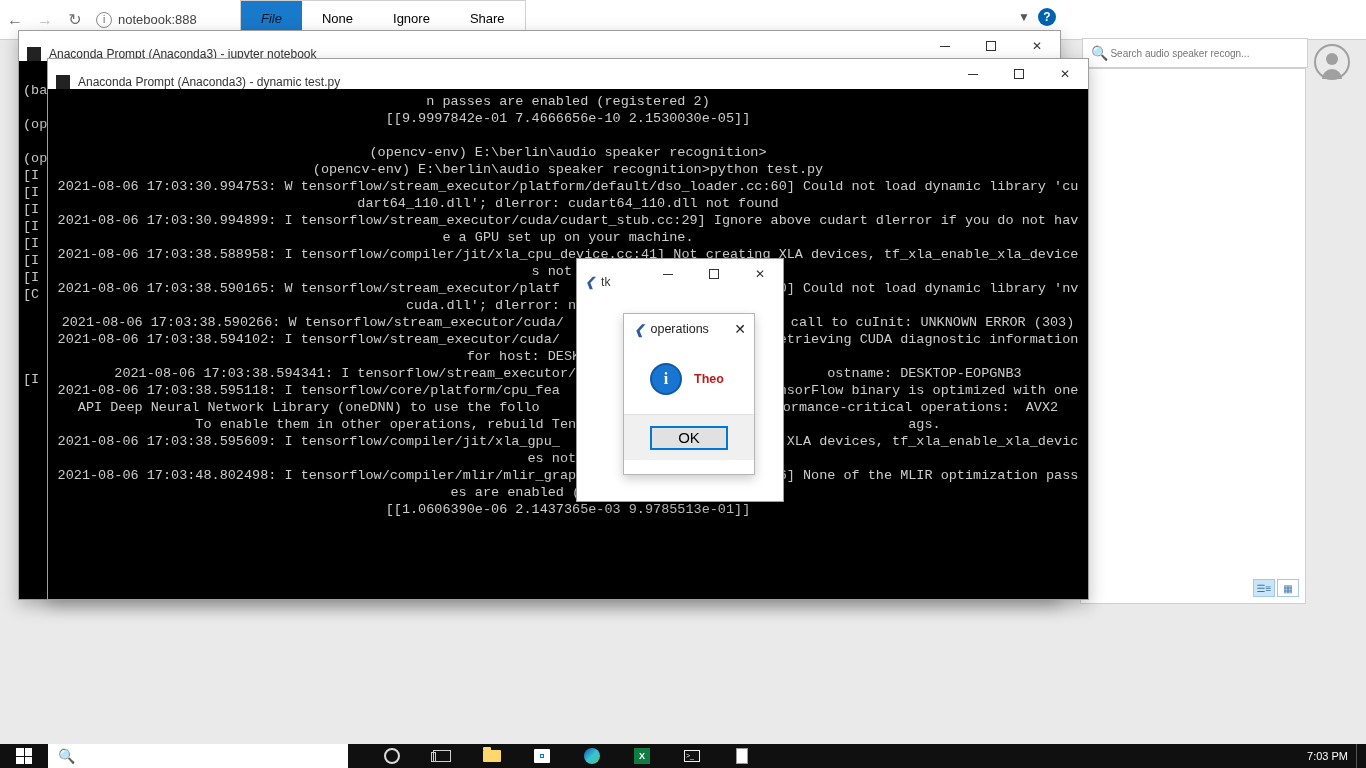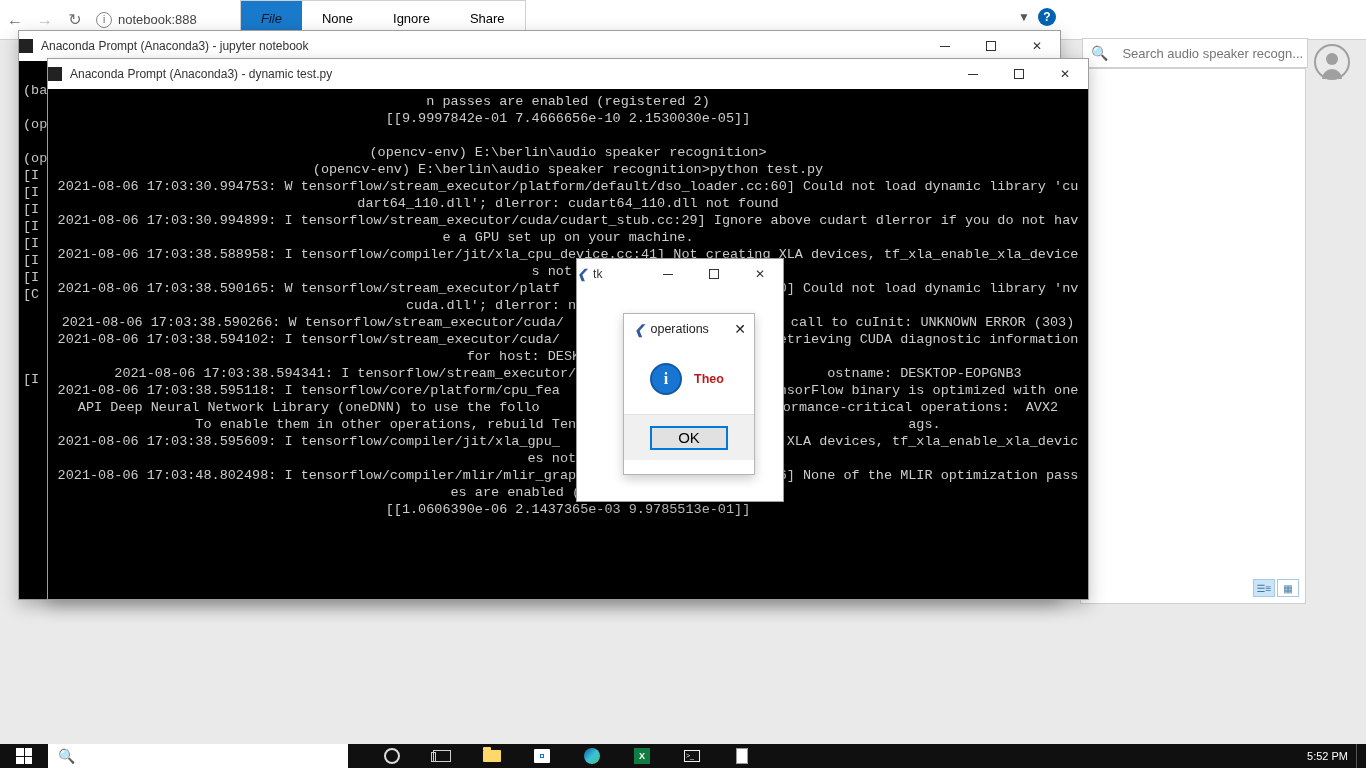--- a/index.html
+++ b/index.html
@@ -30,43 +30,43 @@
   .avatar { position: absolute; right: 10px; top: 38px; width: 48px; height: 48px; display:flex; align-items:center; justify-content:center; }
   .avatar .circle { width: 36px; height: 36px; border-radius: 50%; border: 2px solid #a0a0a0; display:flex; align-items:center; justify-content:center; }
   .avatar .head { width: 12px; height: 12px; border-radius:50%; background:#a0a0a0; position:relative; top:-3px;}
   .avatar .body { position:absolute; bottom:7px; width:20px; height:10px; border-radius:10px 10px 0 0; background:#a0a0a0;}
   
   .searchwrap {
     position: absolute; right: 58px; top: 38px; width: 226px; background:#fff;
     border: 1px solid #d0d0d0; height: 30px; display:flex; align-items:center;
   }
   .searchwrap .mag { margin-left:8px; color:#777; font-size:14px; }
-  .searchwrap input { border:none; outline:none; flex:1; margin-left:14px; font-size:13px; color:#666; background:transparent; }
+  .searchwrap input { border:none; outline:none; flex:1; margin-left:2px; font-size:10px; color:#666; background:transparent; }
 
   .panel {
     position:absolute; right:60px; top:68px; width:226px; height:536px; background:#fff;
     border:1px solid #d0d0d0;
   }
   .panel-footer {
     position:absolute; bottom:6px; right:6px; display:flex; gap:2px;
   }
   .panel-footer .viewbtn {
     width:22px; height:18px; border:1px solid #a3c8e8; display:flex; align-items:center; justify-content:center;
     font-size:10px; color:#4178a6;
   }
   .panel-footer .viewbtn.active { background:#cce4f7; }
 
   
   .winwin {
     position: absolute; background: #fff; border: 1px solid #9e9e9e;
     box-shadow: 0 6px 16px rgba(0,0,0,.25);
   }
   .winwin .titlebar {
-    height: 30px; background: #fff; display: flex; align-items: center;
-    font-size: 12px; color: #333;
+    height: 30px; background: #fff; display: flex; align-items: flex-end;
+    padding-left: 8px; font-size: 12px; color: #333;
   }
   .winwin .titlebar .tbicon {
     width: 14px; height: 14px; background: #222; display:inline-block; margin-right:8px;
   }
   .winwin .controls { margin-left: auto; display: flex; }
   .winwin .controls .btn {
     width: 46px; height: 30px; display:flex; align-items:center; justify-content:center;
     font-size: 12px; color:#333; cursor:pointer;
   }
   .winwin .controls .sq { width:10px; height:10px; border:1px solid #333; }
@@ -334,16 +334,16 @@
         <div class="ico-excel">X</div>
       </div>
     <div class="ticon">
         <div class="ico-term">&gt;_</div>
       </div>
     <div class="ticon">
         <div class="ico-doc"></div>
       </div>
   </div>
   <div class="tray">
-    <div class="clock">5:52 PM</div>
+    <div class="clock">7:03 PM</div>
     <div class="showdesk"></div>
   </div>
 </div>
 
 </body></html>

